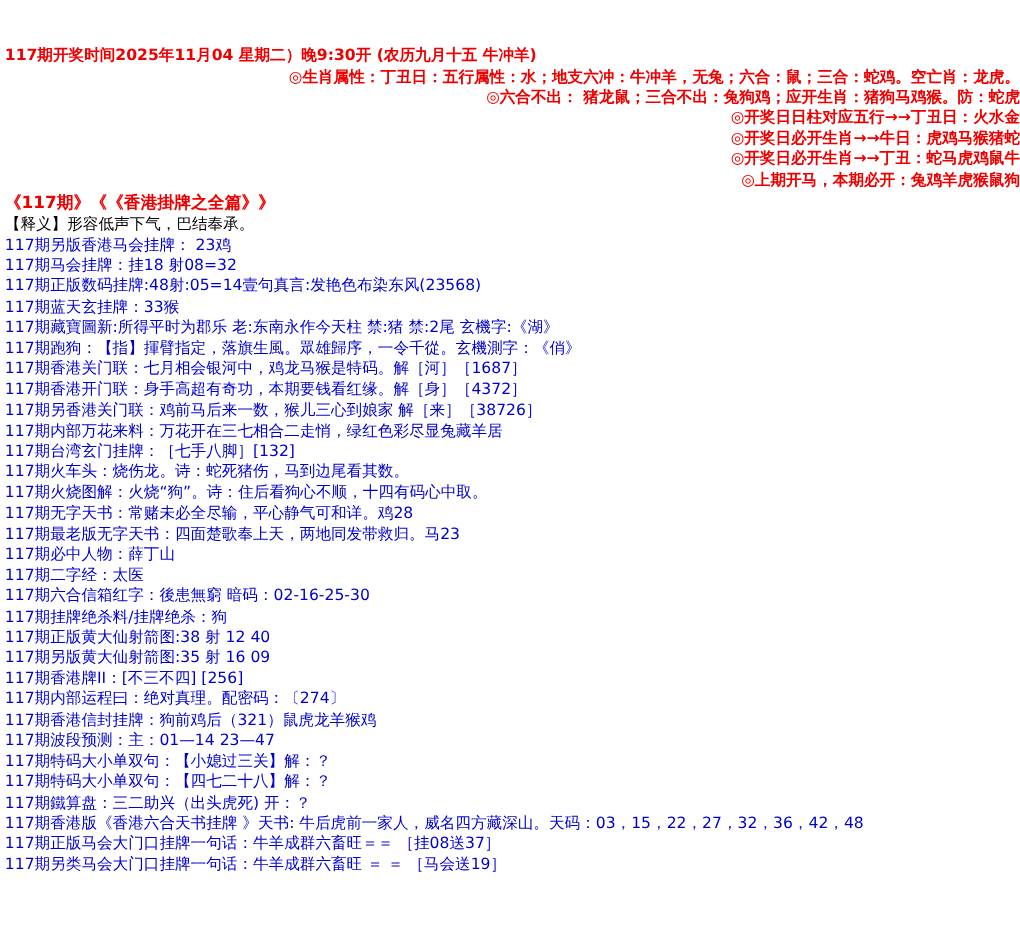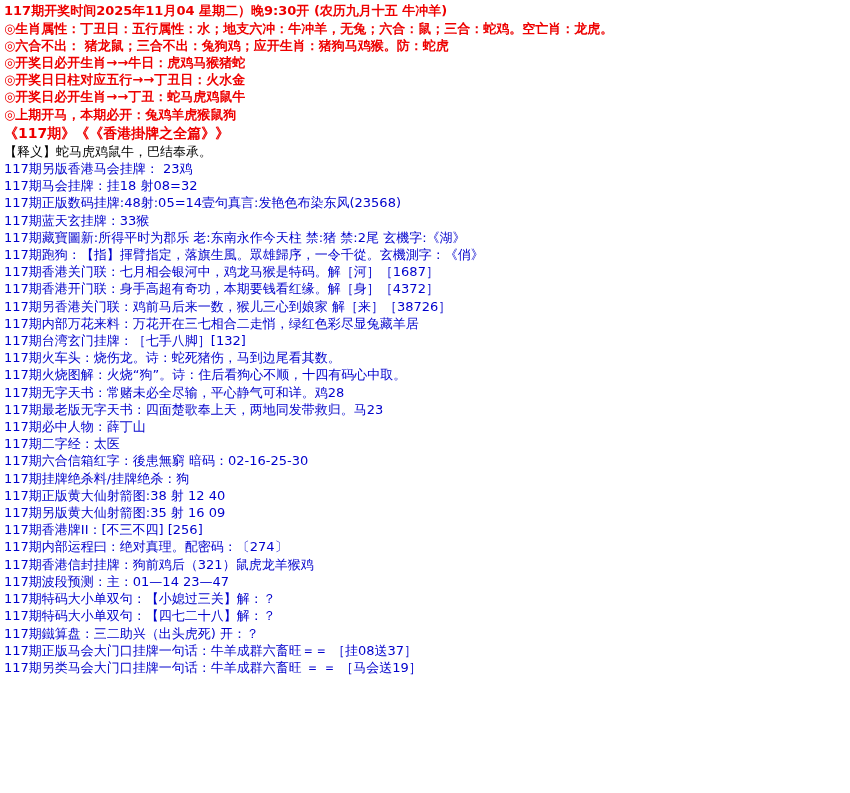--- a/index.html
+++ b/index.html
@@ -14,27 +14,28 @@
     font-size: 13px;
     color: #000000;
     overflow: hidden;
   }
   .page {
     width: 850px;
     height: 621px;
     position: relative;
     box-sizing: border-box;
     padding: 2px 0 0 4px;
+    margin-top: 36px;
   }
   .line {
     line-height: 17.2px;
     white-space: nowrap;
     font-size: 13px;
   }
-  .b { font-weight: bold; }
+  .b { font-weight: bold; text-align: right; }
   .hdr-line {
     color: #ee0000;
     font-weight: bold;
     line-height: 17.6px;
   }
   .title-line {
     color: #ee0000;
     font-weight: bold;
     line-height: 19px;
     font-size: 14px;
@@ -47,30 +48,30 @@
 </head>
 <body>
 
 <div class="page">
 
   <div class="hdr-line">117期开奖时间2025年11月04 星期二）晚9:30开 (农历九月十五 牛冲羊)</div>
 
   <div id="header-rows">
       <div class="line b"><span class="seg-red">◎生肖属性：</span><span class="seg-red">丁丑日：五行属性：水；地支六冲：牛冲羊，无兔；六合：鼠；三合：蛇鸡。空亡肖：龙虎。</span></div>
       <div class="line b"><span class="seg-red">◎六合不出：  猪龙鼠；三合不出：兔狗鸡；应开生肖：猪狗马鸡猴。防：蛇虎</span></div>
+      <div class="line b"><span class="seg-red">◎开奖日日柱对应五行→→丁丑日：火水金</span></div>
       <div class="line b"><span class="seg-red">◎开奖日必开生肖→→牛日：虎鸡马猴猪蛇</span></div>
-      <div class="line b"><span class="seg-red">◎开奖日日柱对应五行→→丁丑日：火水金</span></div>
       <div class="line b"><span class="seg-red">◎开奖日必开生肖→→丁丑：蛇马虎鸡鼠牛</span></div>
       <div class="line b"><span class="seg-red">◎上期开马，本期必开：兔鸡羊虎猴鼠狗</span></div>
     </div>
 
   <div class="title-line">《117期》《《香港掛牌之全篇》》</div>
 
   <div id="body-rows">
-      <div class="line "><span class="seg-black">【释义】蛇马虎鸡鼠牛，巴结奉承。</span></div>
+      <div class="line "><span class="seg-black">【释义】形容低声下气，巴结奉承。</span></div>
       <div class="line "><span class="seg-blue">117期另版香港马会挂牌：  23鸡</span></div>
       <div class="line "><span class="seg-blue">117期马会挂牌：挂18 射08=32</span></div>
       <div class="line "><span class="seg-blue">117期正版数码挂牌:48射:05=14壹句真言:发艳色布染东风(23568)</span></div>
       <div class="line "><span class="seg-blue">117期蓝天玄挂牌：33猴</span></div>
       <div class="line "><span class="seg-blue">117期藏寶圖新:所得平时为郡乐  老:东南永作今天柱  禁:猪  禁:2尾  玄機字:《湖》</span></div>
       <div class="line "><span class="seg-blue">117期跑狗：【指】揮臂指定，落旗生風。眾雄歸序，一令千從。玄機測字：《俏》</span></div>
       <div class="line "><span class="seg-blue">117期香港关门联：七月相会银河中，鸡龙马猴是特码。解［河］［1687］</span></div>
       <div class="line "><span class="seg-blue">117期香港开门联：身手高超有奇功，本期要钱看红缘。解［身］［4372］</span></div>
       <div class="line "><span class="seg-blue">117期另香港关门联：鸡前马后来一数，猴儿三心到娘家  解［来］［38726］</span></div>
       <div class="line "><span class="seg-blue">117期内部万花来料：万花开在三七相合二走悄，绿红色彩尽显兔藏羊居</span></div>
@@ -85,17 +86,18 @@
       <div class="line "><span class="seg-blue">117期挂牌绝杀料/挂牌绝杀：狗</span></div>
       <div class="line "><span class="seg-blue">117期正版黄大仙射箭图:38 射 12  40</span></div>
       <div class="line "><span class="seg-blue">117期另版黄大仙射箭图:35 射 16  09</span></div>
       <div class="line "><span class="seg-blue">117期香港牌II：[不三不四] [256]</span></div>
       <div class="line "><span class="seg-blue">117期内部运程曰：绝对真理。配密码：〔274〕</span></div>
       <div class="line "><span class="seg-blue">117期香港信封挂牌：狗前鸡后（321）鼠虎龙羊猴鸡</span></div>
       <div class="line "><span class="seg-blue">117期波段预测：主：01—14  23—47</span></div>
       <div class="line "><span class="seg-blue">117期特码大小单双句：【小媳过三关】解：？</span></div>
       <div class="line "><span class="seg-blue">117期特码大小单双句：【四七二十八】解：？</span></div>
       <div class="line "><span class="seg-blue">117期鐵算盘：三二助兴（出头虎死)  开：？</span></div>
+      <div class="line "><span class="seg-blue">117期香港版《香港六合天书挂牌 》天书: 牛后虎前一家人，威名四方藏深山。天码：03，15，22，27，32，36，42，48</span></div>
       <div class="line "><span class="seg-blue">117期正版马会大门口挂牌一句话：牛羊成群六畜旺＝＝ ［挂08送37］</span></div>
       <div class="line "><span class="seg-blue">117期另类马会大门口挂牌一句话：牛羊成群六畜旺      ＝ ＝  ［马会送19］</span></div>
     </div>
 
 </div>
 
 </body></html>

